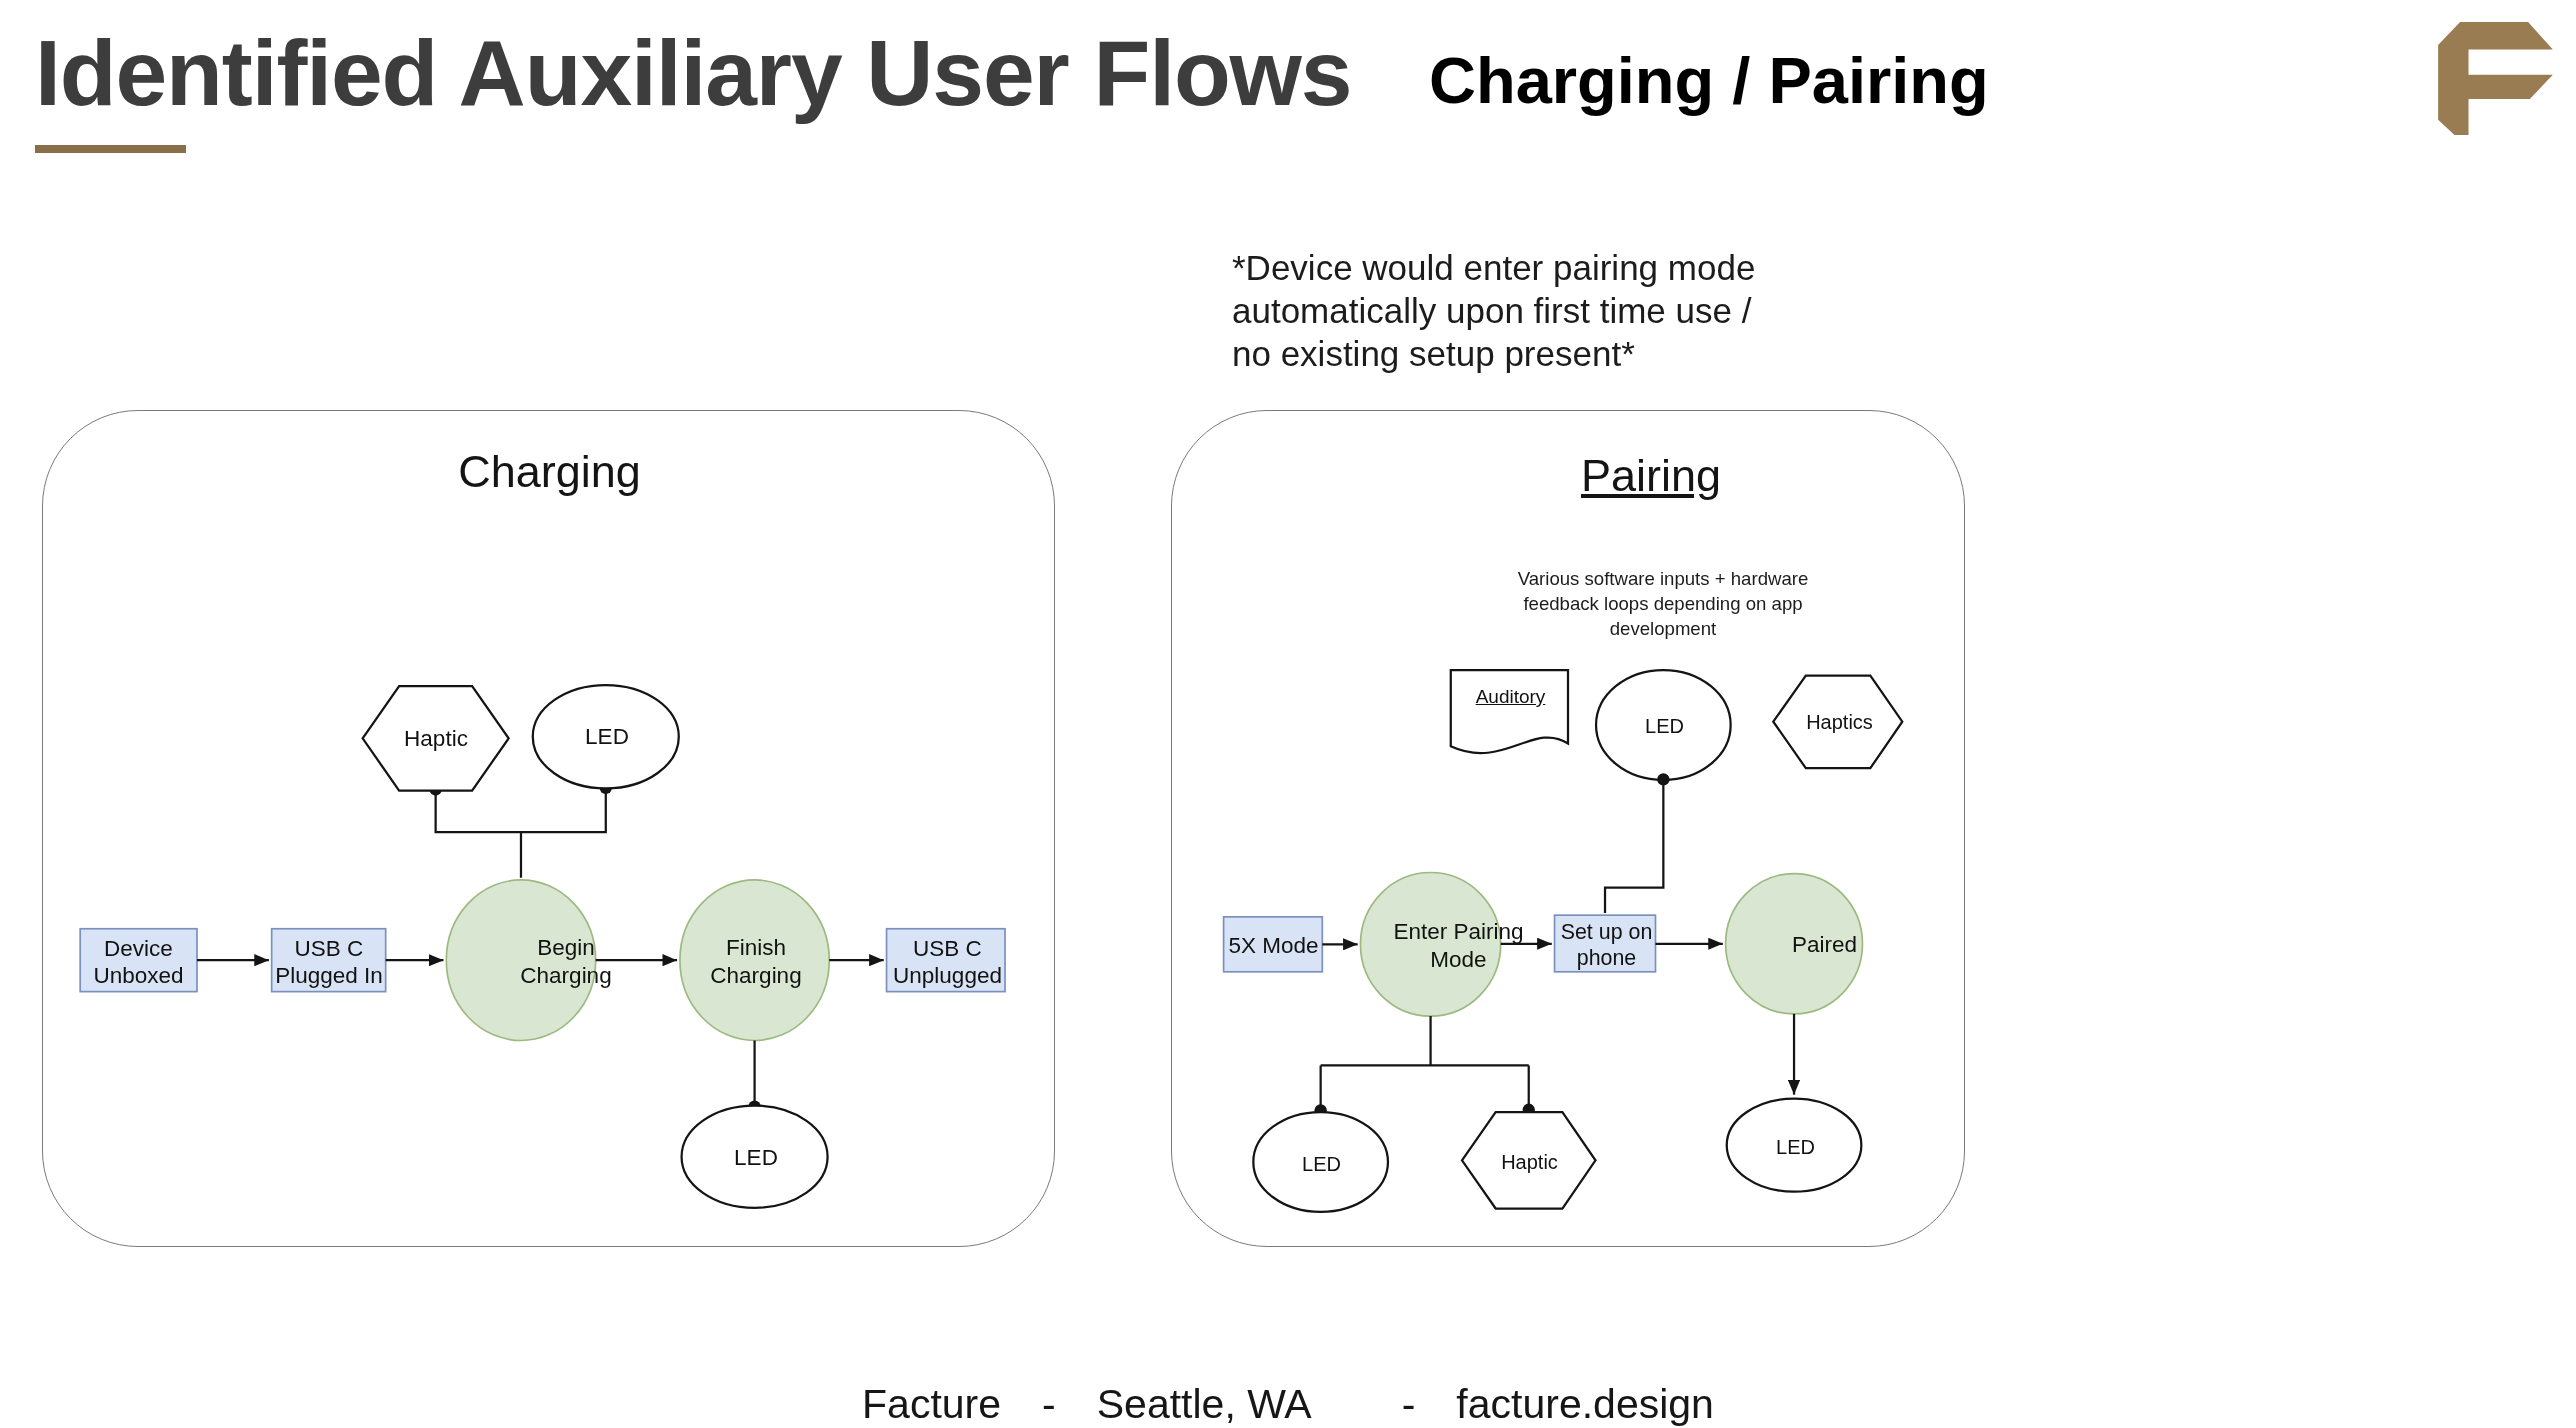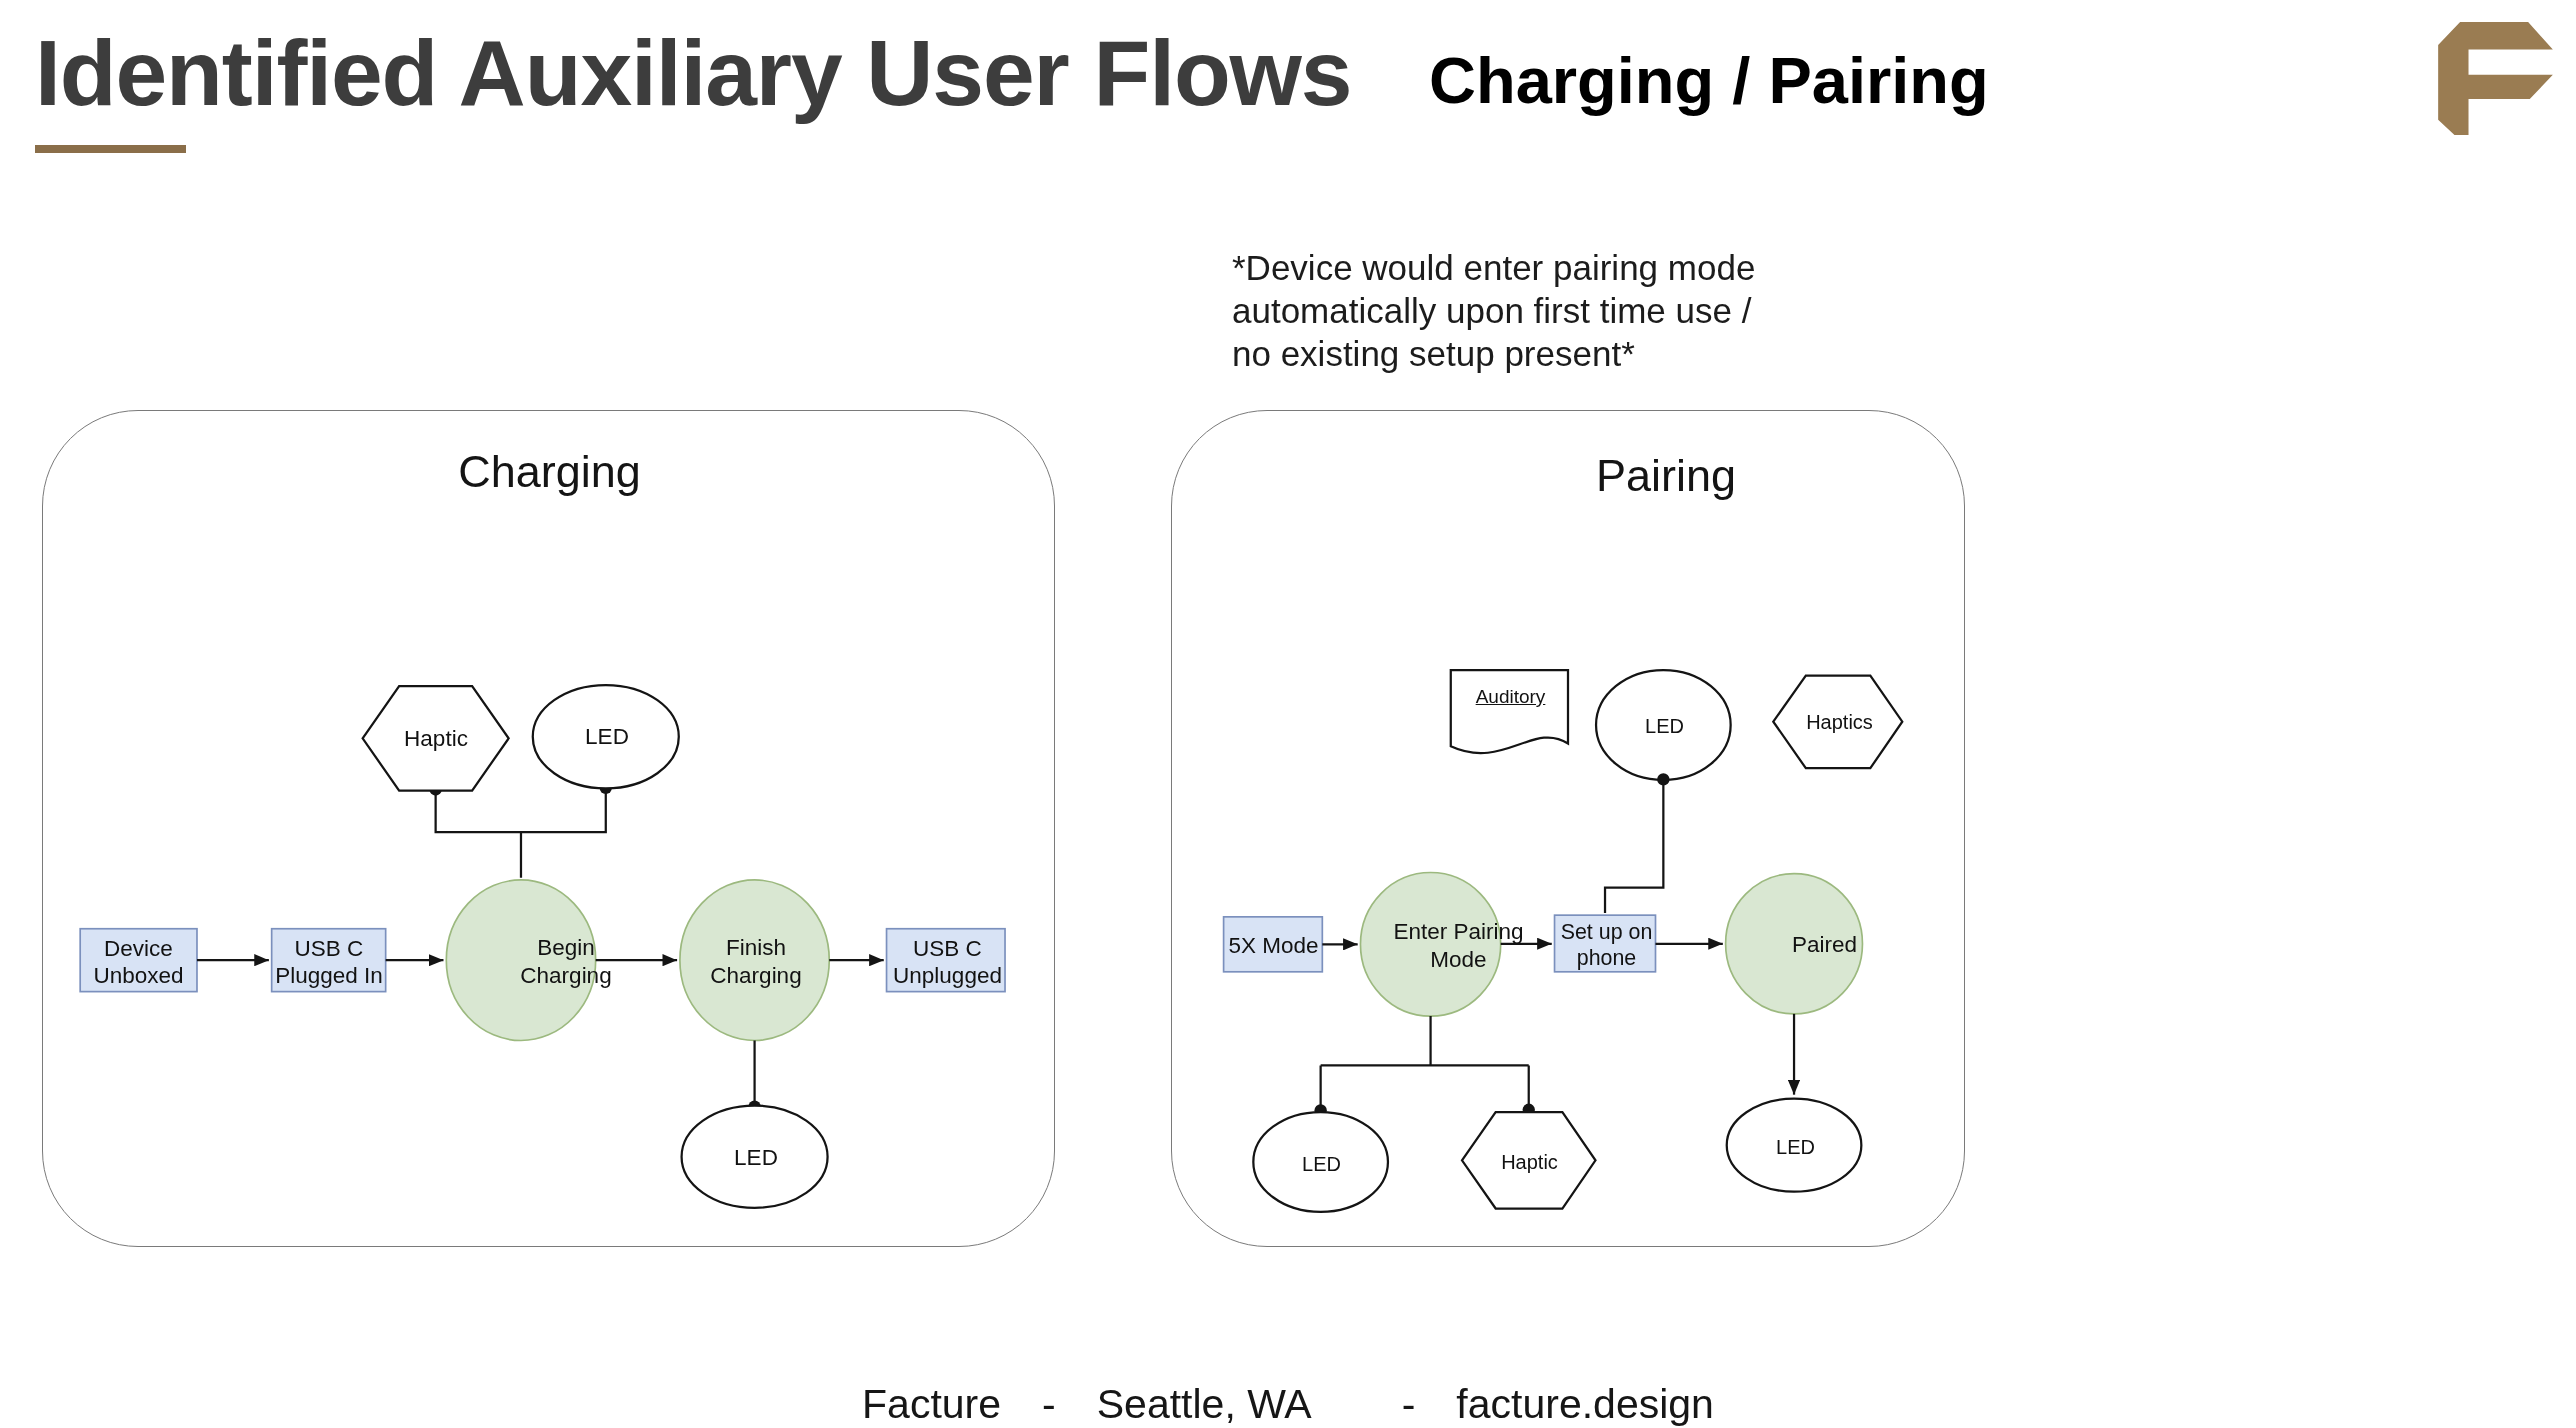--- a/index.html
+++ b/index.html
@@ -129,21 +129,24 @@
       <path class="conn" d="M461,1078 L461,1166 M265,1166 L636,1166 M265,1166 L265,1240 M636,1166 L636,1238" fill="none" stroke-width="4"></path>
       <circle cx="265" cy="1246" r="11" fill="#141414"></circle>
       <circle cx="636" cy="1245" r="11" fill="#141414"></circle>
       <ellipse cx="265" cy="1338" rx="120" ry="89" fill="#ffffff" stroke="#141414" stroke-width="4"></ellipse>
       <polygon points="517,1335 577,1249 696,1249 755,1335 696,1421 577,1421" fill="#ffffff" stroke="#141414" stroke-width="4"></polygon>
 
       <line x1="1109" y1="1074" x2="1109" y2="1218" stroke-width="4" marker-end="url(#mB)"></line>
       <ellipse cx="1109" cy="1308" rx="120" ry="83" fill="#ffffff" stroke="#141414" stroke-width="4"></ellipse>
     </svg>
 
-    <div class="flow-title" style="left:325px;top:41px;width:338px;">Pairing</div>
+    <div class="flow-title" style="left:310px;top:41px;width:338px;text-decoration:underline;">Pairing</div>
+    <div class="small-note" style="left:294px;top:155px;width:394px;">Various software inputs + hardware
+feedback loops depending on app
+development</div>
     <div class="lbl" style="left:279px;top:272px;width:119px;height:28px;font-size:19px;text-decoration:underline;">Auditory</div>
     <div class="lbl" style="left:425px;top:298px;width:135px;height:34px;font-size:20px;">LED</div>
     <div class="lbl" style="left:600px;top:294px;width:135px;height:34px;font-size:20px;">Haptics</div>
     <div class="lbl" style="left:52px;top:507px;width:99px;height:55px;font-size:22.5px;">5X Mode</div>
     <div class="lbl" style="left:189px;top:495px;width:141px;height:79px;font-size:22.5px;line-height:28px;padding-left:27px;">Enter Pairing
 Mode</div>
     <div class="lbl" style="left:384px;top:505px;width:101px;height:57px;font-size:21.4px;line-height:26px;">Set up on
 phone</div>
     <div class="lbl" style="left:554px;top:517px;width:141px;height:34px;font-size:22.5px;padding-left:28px;">Paired</div>
     <div class="lbl" style="left:82px;top:736px;width:135px;height:34px;font-size:20px;">LED</div>

